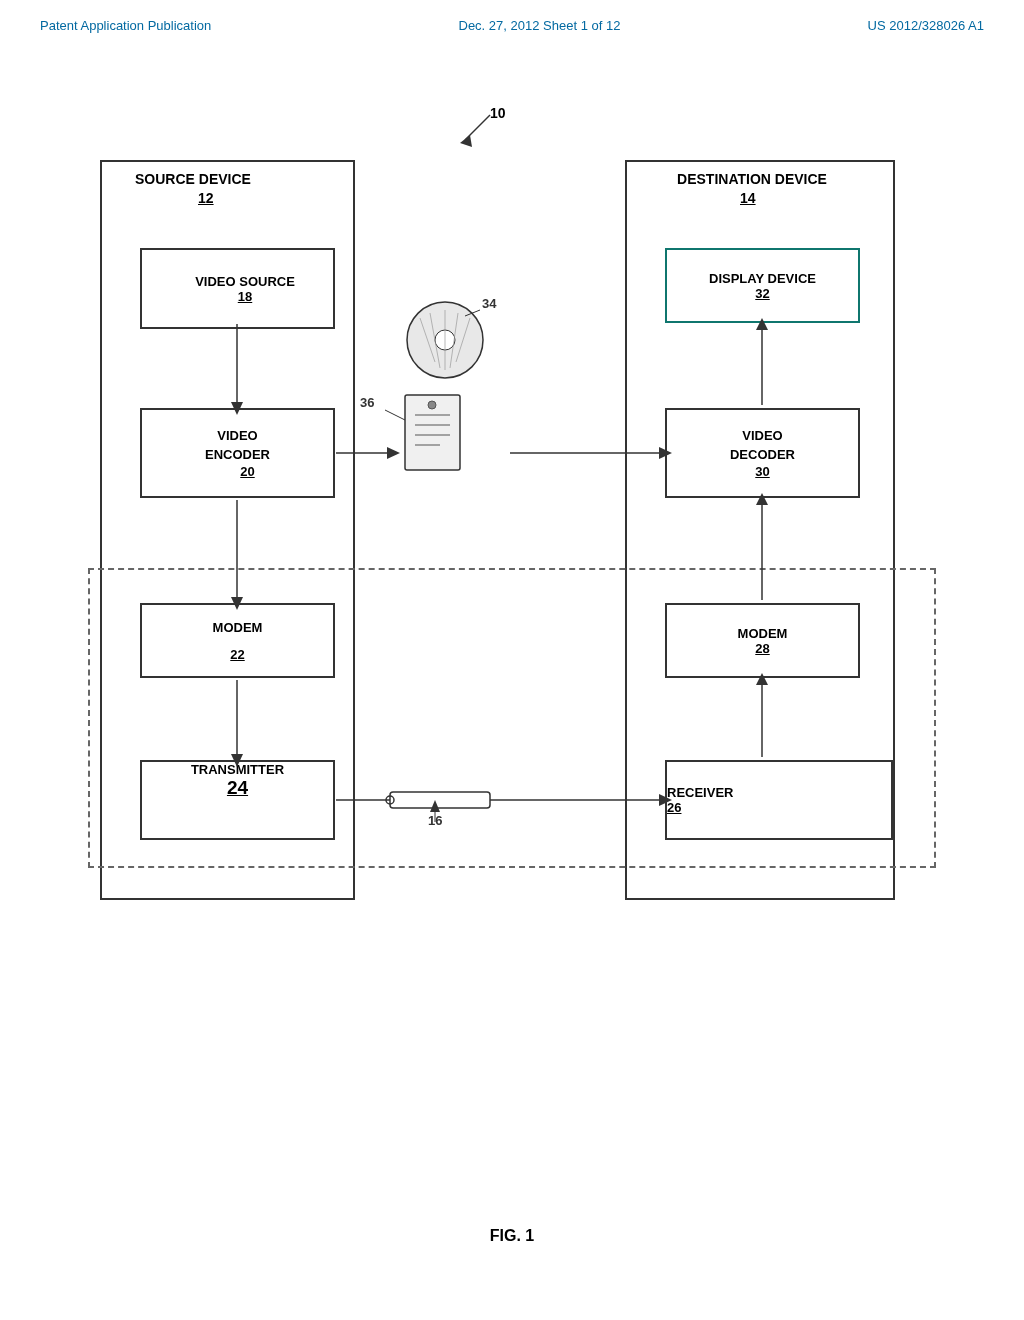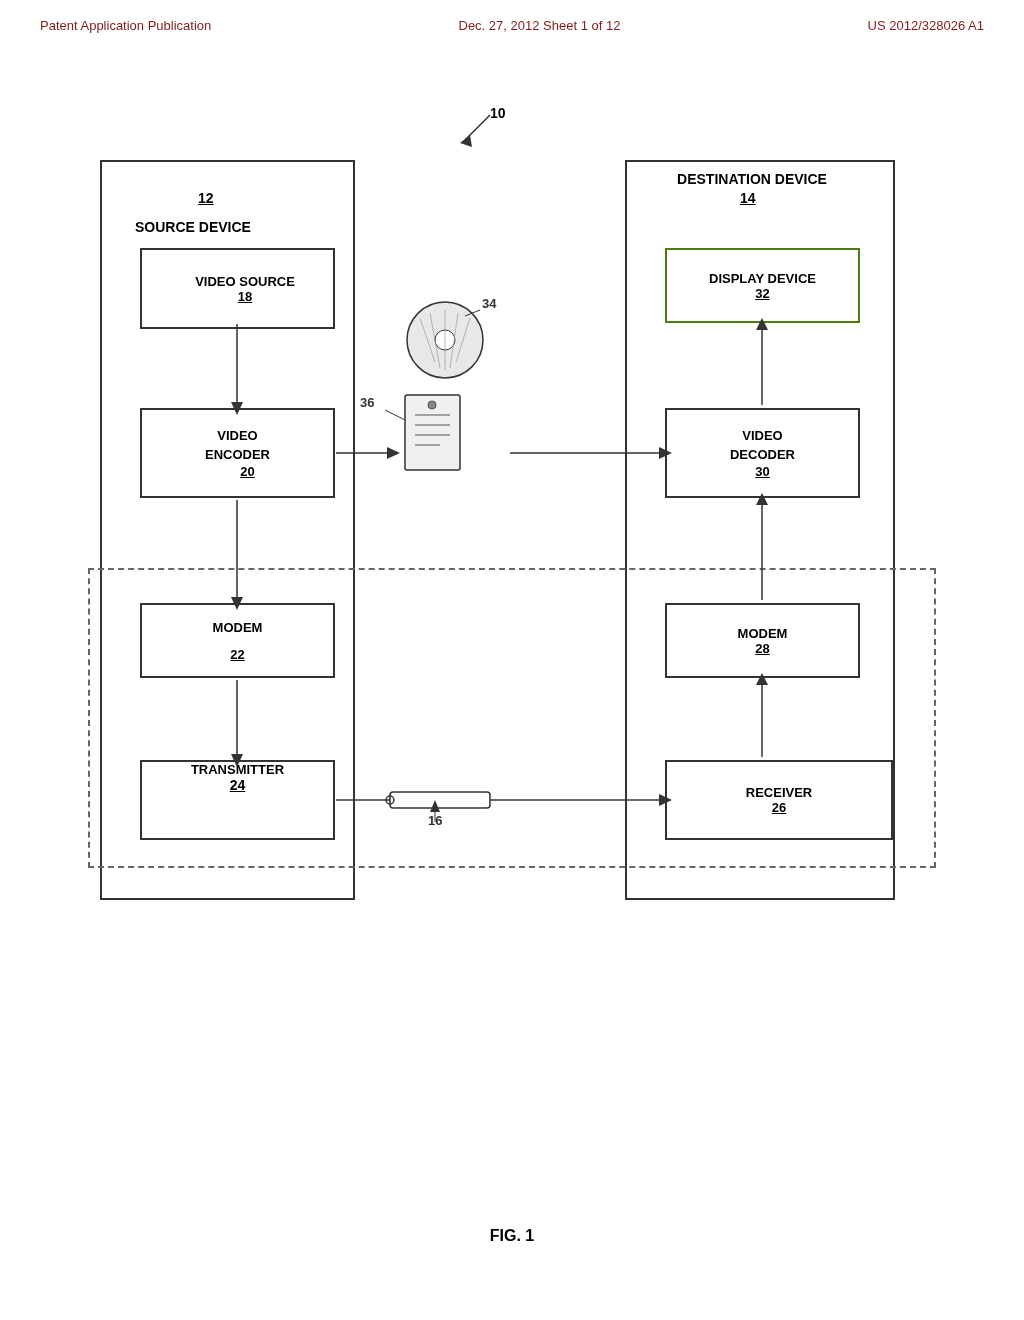--- a/index.html
+++ b/index.html
@@ -11,21 +11,21 @@
       position: relative;
       overflow: hidden;
     }
 
     
     .header {
       display: flex;
       justify-content: space-between;
       padding: 18px 40px 0 40px;
       font-size: 13px;
-      color: #7f1d1d;
+      color: #0369a1;
     }
 
     
     .diagram-area {
       position: absolute;
       top: 100px;
       left: 80px;
       width: 870px;
       height: 1020px;
     }
@@ -74,21 +74,21 @@
 
   <div style="position:absolute; top:5px; left:410px; font-size:14px; font-weight:bold;">10</div>
 
   <svg style="position:absolute;top:5px;left:350px;width:80px;height:50px;">
     <line x1="60" y1="10" x2="35" y2="35" stroke="#333" stroke-width="1.5"></line>
     <polygon points="30,38 40,30 42,42" fill="#333"></polygon>
   </svg>
 
   <div class="inner-box source-device-box" style="position:absolute;top:60px;left:20px;width:255px;height:740px;border:2px solid #333;background:transparent;">
   </div>
-  <div style="position:absolute;top:70px;left:55px;text-align:center;font-size:14px;font-weight:bold;line-height:1.3;margin-top:48px;">SOURCE DEVICE</div>
+  <div style="position:absolute;top:70px;left:55px;text-align:center;font-size:14px;font-weight:bold;line-height:1.3;">SOURCE DEVICE</div>
   <div style="position:absolute;top:90px;left:118px;font-size:14px;font-weight:bold;text-decoration:underline;">12</div>
 
   <div style="position:absolute;top:60px;left:545px;width:270px;height:740px;border:2px solid #333;background:transparent;">
   </div>
   <div style="position:absolute;top:70px;left:562px;text-align:center;font-size:14px;font-weight:bold;line-height:1.3;width:220px;">DESTINATION DEVICE</div>
   <div style="position:absolute;top:90px;left:660px;font-size:14px;font-weight:bold;text-decoration:underline;">14</div>
 
   <div style="position:absolute;top:148px;left:60px;width:195px;height:81px;border:2px solid #333;display:flex;flex-direction:column;align-items:center;justify-content:center;padding-left:15px;">
     <span style="font-size:13px;font-weight:bold;">VIDEO SOURCE</span>
     <span style="font-size:13px;font-weight:bold;text-decoration:underline;">18</span>
@@ -99,39 +99,39 @@
     <span style="font-size:13px;font-weight:bold;text-decoration:underline;margin-left:20px;">20</span>
   </div>
 
   <div style="position:absolute;top:503px;left:60px;width:195px;height:75px;border:2px solid #333;display:flex;flex-direction:column;align-items:center;justify-content:center;">
     <span style="font-size:13px;font-weight:bold;">MODEM</span>
     <span style="font-size:13px;font-weight:bold;text-decoration:underline;margin-top:12px;">22</span>
   </div>
 
   <div style="position:absolute;top:660px;left:60px;width:195px;height:80px;border:2px solid #333;display:flex;flex-direction:column;align-items:center;justify-content:flex-start;">
     <span style="font-size:13px;font-weight:bold;">TRANSMITTER</span>
-    <span style="font-size:14px;font-weight:bold;text-decoration:underline;">24</span>
-  </div>
-
-  <div style="position:absolute;top:148px;left:585px;width:195px;height:75px;border:2px solid #4d7c0f;display:flex;flex-direction:column;align-items:center;justify-content:center;">
+    <span style="font-size:19px;font-weight:bold;text-decoration:underline;">24</span>
+  </div>
+
+  <div style="position:absolute;top:148px;left:585px;width:195px;height:75px;border:2px solid #0f766e;display:flex;flex-direction:column;align-items:center;justify-content:center;">
     <span style="font-size:13px;font-weight:bold;">DISPLAY DEVICE</span>
     <span style="font-size:13px;font-weight:bold;text-decoration:underline;">32</span>
   </div>
 
   <div style="position:absolute;top:308px;left:585px;width:195px;height:90px;border:2px solid #333;display:flex;flex-direction:column;align-items:center;justify-content:center;">
     <span style="font-size:13px;font-weight:bold;text-align:center;line-height:1.4;">VIDEO<br>DECODER</span>
     <span style="font-size:13px;font-weight:bold;text-decoration:underline;">30</span>
   </div>
 
   <div style="position:absolute;top:503px;left:585px;width:195px;height:75px;border:2px solid #333;display:flex;flex-direction:column;align-items:center;justify-content:center;">
     <span style="font-size:13px;font-weight:bold;">MODEM</span>
     <span style="font-size:13px;font-weight:bold;text-decoration:underline;">28</span>
   </div>
 
-  <div style="position:absolute;top:660px;left:585px;width:228px;height:80px;border:2px solid #333;display:flex;flex-direction:column;align-items:center;justify-content:center;">
+  <div style="position:absolute;top:660px;left:585px;width:228px;height:80px;border:2px solid #333;display:flex;flex-direction:column;justify-content:center;">
     <span style="font-size:13px;font-weight:bold;">RECEIVER</span>
     <span style="font-size:13px;font-weight:bold;text-decoration:underline;">26</span>
   </div>
 
   <div style="position:absolute;top:468px;left:8px;width:848px;height:300px;border:2px dashed #666;">
   </div>
 
   <svg class="diagram-svg" viewBox="0 0 870 900" xmlns="http://www.w3.org/2000/svg">
 
     <line x1="157" y1="224" x2="157" y2="305" stroke="#333" stroke-width="1.5"></line>

